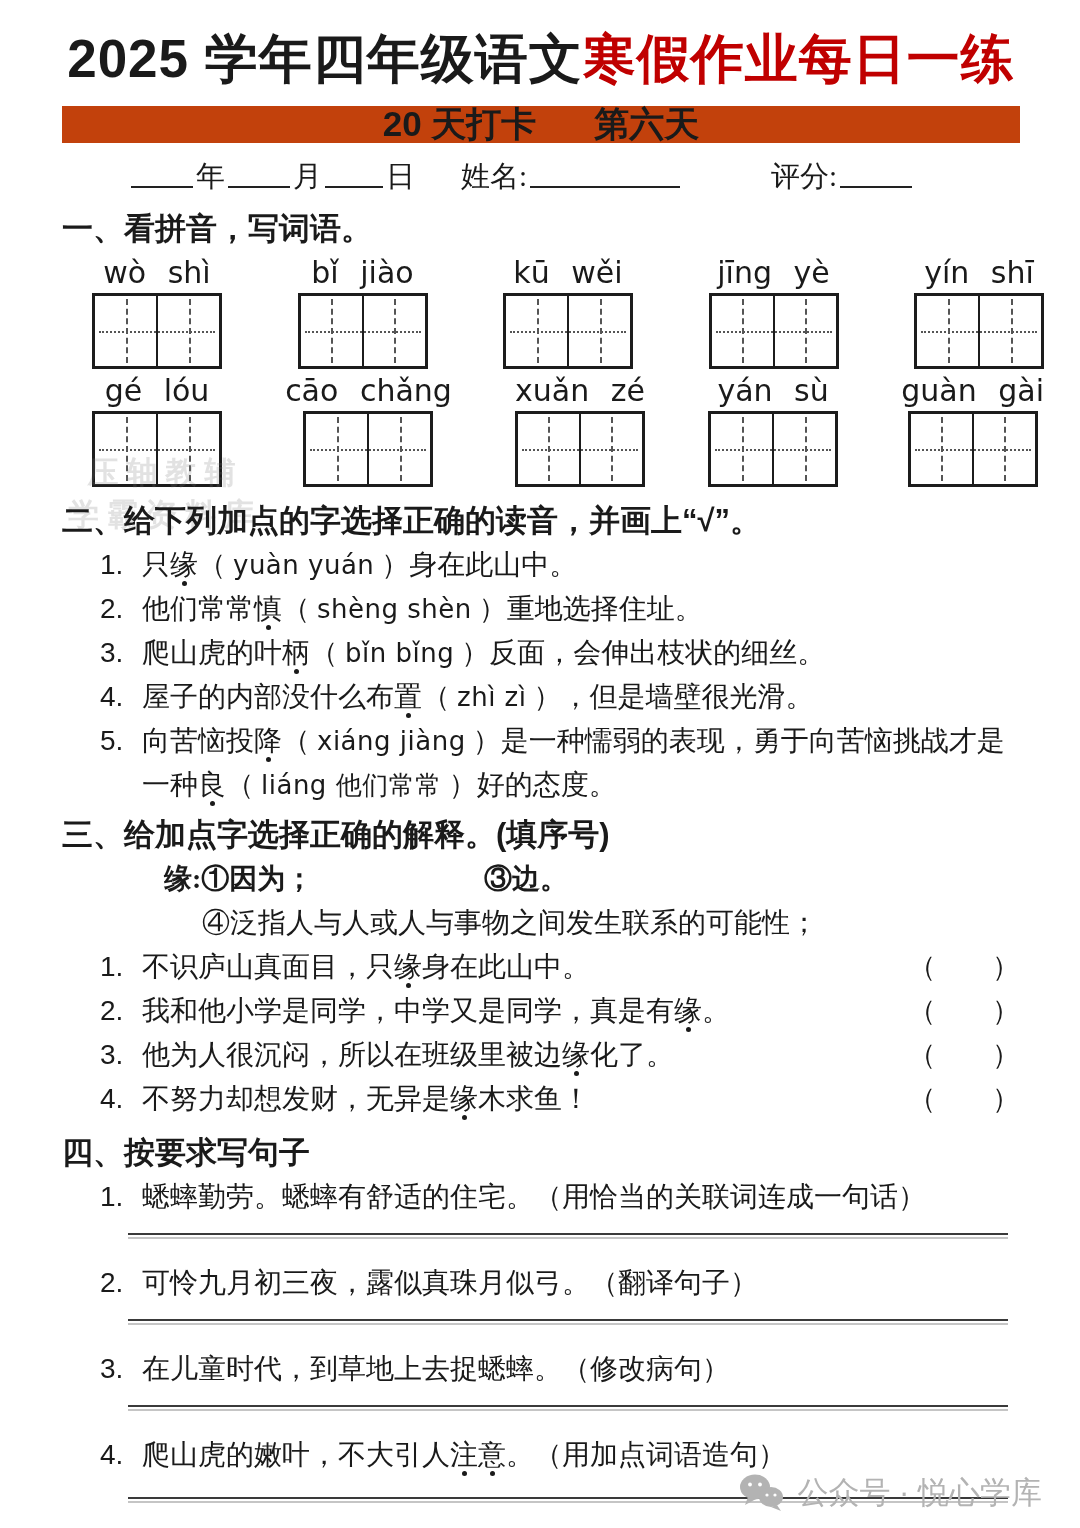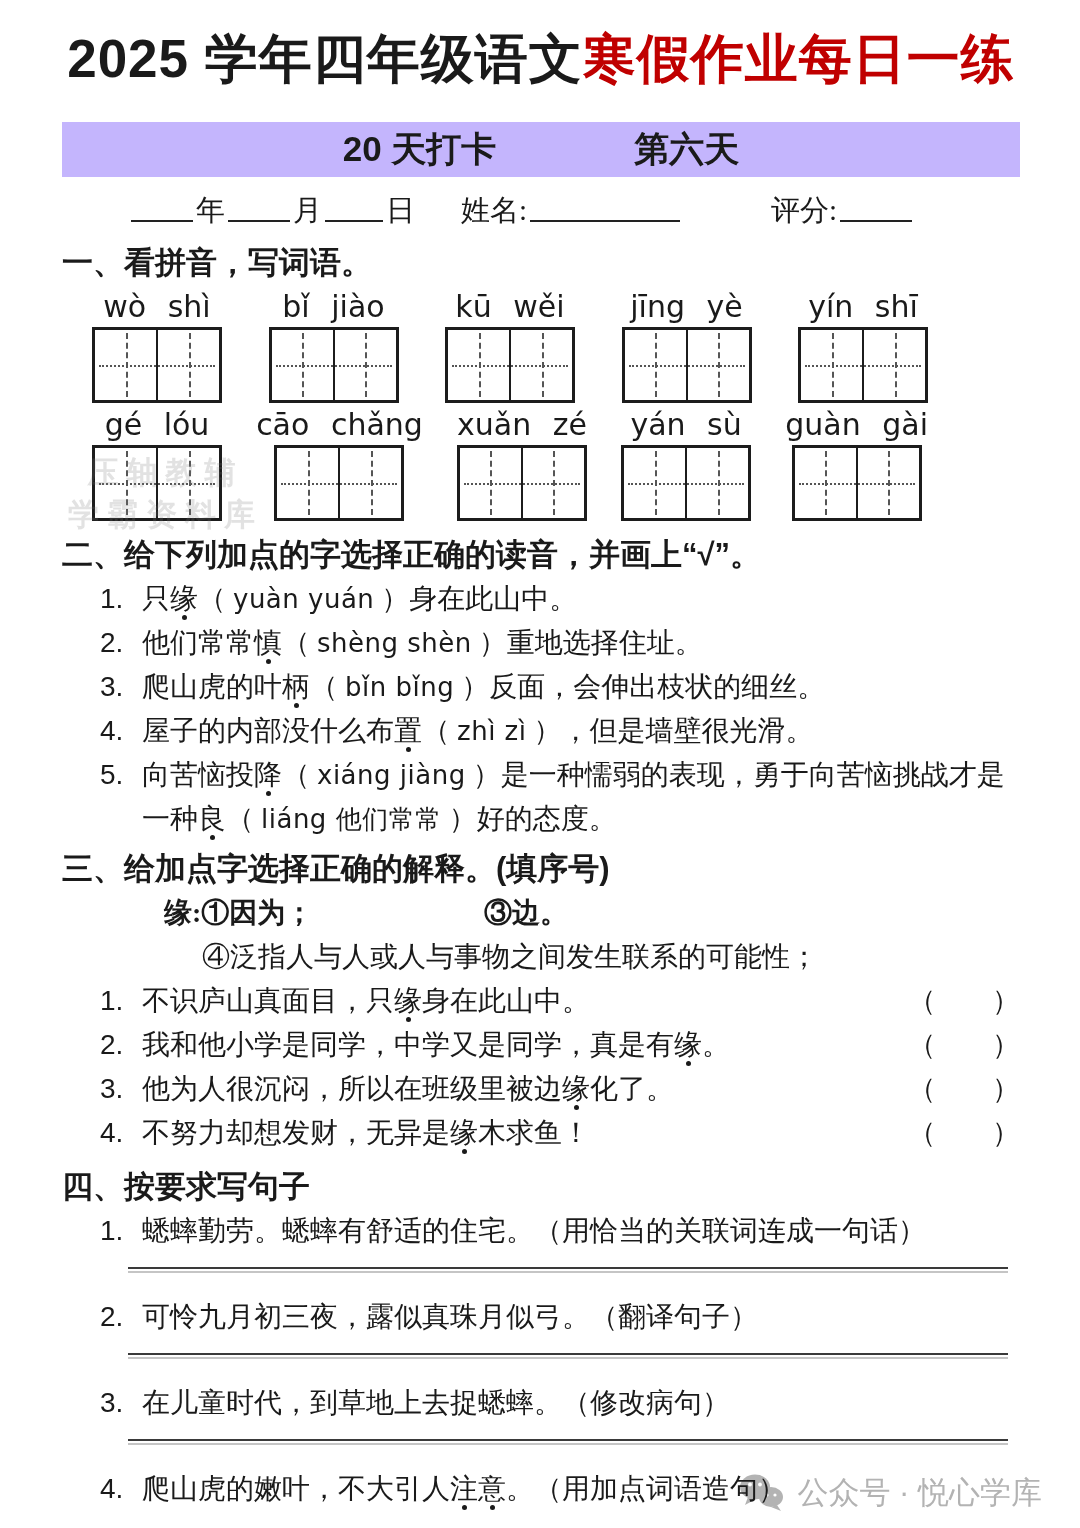--- a/index.html
+++ b/index.html
@@ -6,40 +6,40 @@
   html,body { background:#ffffff; }
   .page {
     position:relative; width:1080px; height:1528px; overflow:hidden;
     background:#ffffff; color:#1a1a1a;
     font-family:"Liberation Serif", serif;
     padding:24px 60px 0 62px;
   }
   
   .title {
     text-align:center; font-size:53px; font-weight:800; letter-spacing:1px;
-    font-family:"Liberation Sans", sans-serif; white-space:nowrap; margin-bottom:26px;
+    font-family:"Liberation Sans", sans-serif; white-space:nowrap; margin-bottom:10px;
   }
   .t-red { color:#c00000; }
   .banner {
-    background:#c4b5fd; height:55px; display:flex; align-items:center; justify-content:center;
-    font-size:35px; font-weight:700; font-family:"Liberation Sans", sans-serif; margin-bottom:14px;gap:40px;
+    background:#c2410c; height:37px; display:flex; align-items:center; justify-content:center;
+    font-size:35px; font-weight:700; font-family:"Liberation Sans", sans-serif; margin-bottom:14px;
   }
   .banner .bgap { display:inline-block; width:58px; }
   .dateline { font-size:29px; margin:6px 0 0 66px; height:42px; white-space:nowrap; }
   .blank { display:inline-block; border-bottom:2.5px solid #222; position:relative; top:2px; margin:0 3px; }
   .w62 { width:62px; } .w58 { width:58px; } .w150 { width:150px; } .w72 { width:72px; }
   .dgap1 { display:inline-block; width:46px; } .dgap2 { display:inline-block; width:88px; }
   
   .sec-h {
     font-size:31px; font-weight:800; font-family:"Liberation Sans", sans-serif;
     line-height:44px; position:relative; z-index:2;
   }
   .mt1 { margin-top:10px; } .mt2 { margin-top:12px; } .mt3 { margin-top:6px; } .mt4 { margin-top:8px; }
   
-  .pyrow { display:flex; justify-content:space-between; width:836px; margin-left:30px; margin-top:2px; }
+  .pyrow { display:flex; justify-content:space-between; width:952px; margin-left:30px; margin-top:2px; }
   .pgroup { display:flex; flex-direction:column; align-items:center; }
   .pylabel {
     font-family:"DejaVu Sans", sans-serif; font-size:30px; line-height:40px;
     word-spacing:12px; white-space:nowrap;
   }
   .wbox { display:flex; border:3px solid #1c1c1c; width:130px; height:76px; position:relative; background:#fff; }
   .wbox::after { content:""; position:absolute; left:4px; right:4px; top:50%; border-top:2px dotted #555; }
   .cell { flex:1; position:relative; border-right:2.5px solid #1c1c1c; }
   .cell:last-child { border-right:none; }
   .cell::before { content:""; position:absolute; left:50%; top:3px; bottom:3px; border-left:2px dashed #555; }

